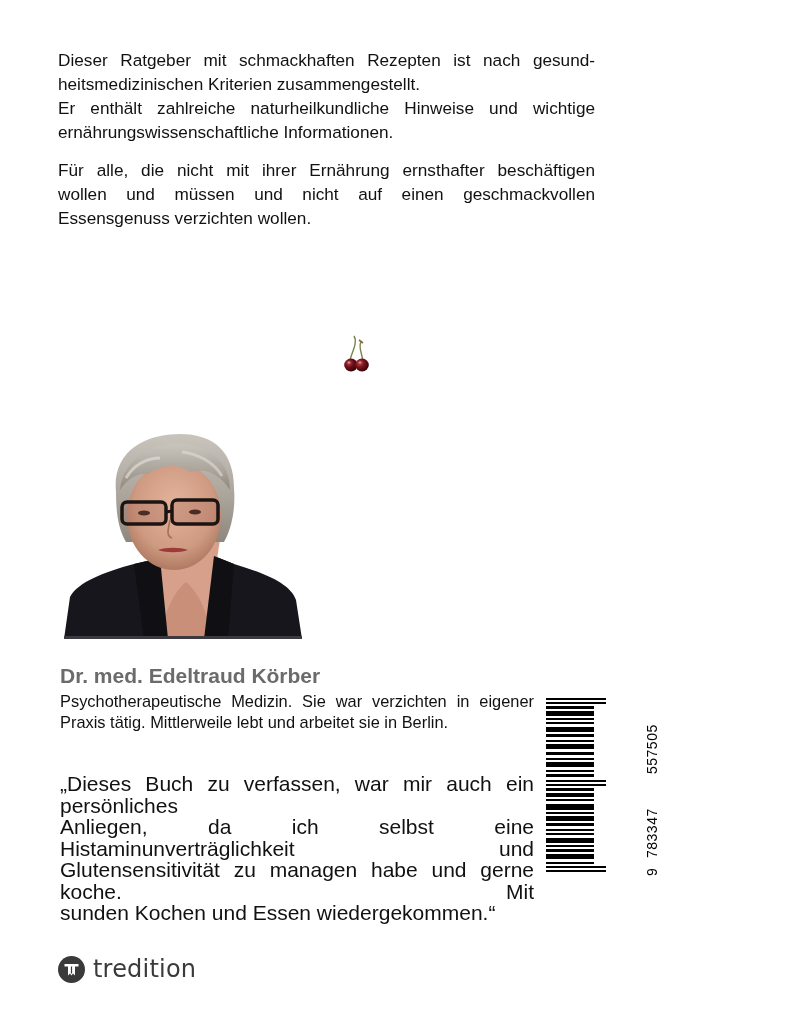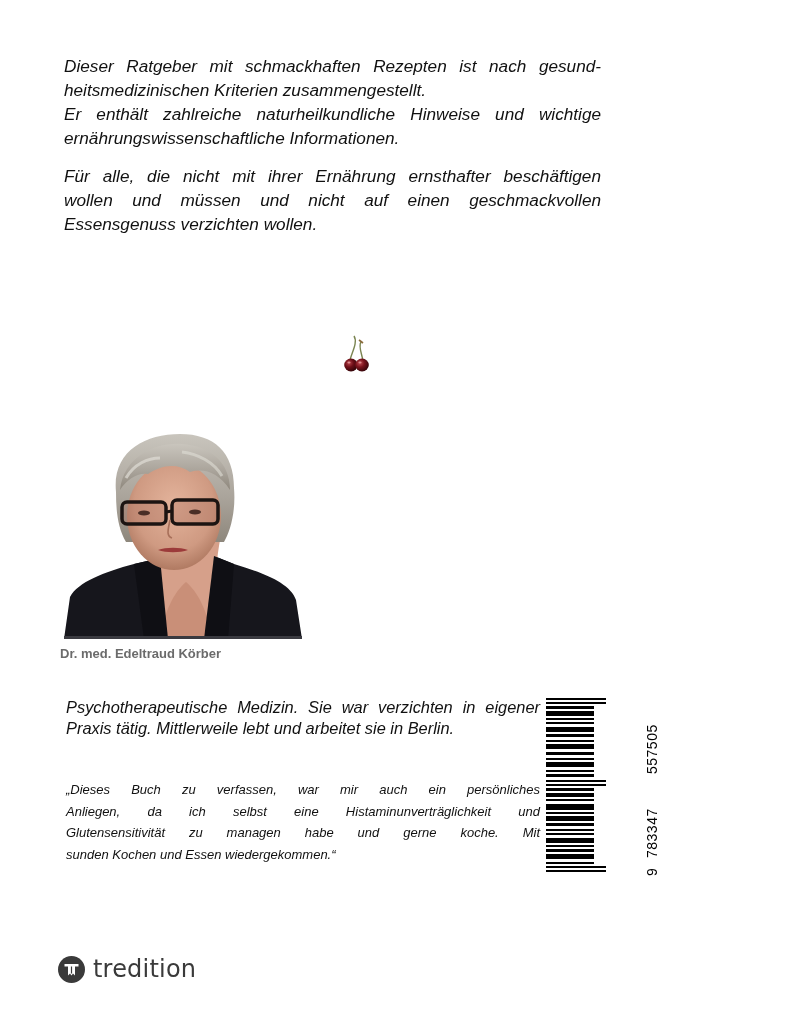--- a/index.html
+++ b/index.html
@@ -14,22 +14,21 @@
       overflow: hidden;
       font-family: "Liberation Sans", "DejaVu Sans", sans-serif;
       color: #111111;
     }
     .para {
       position: absolute;
       left: 58px;
       font-size: 17.2px;
       line-height: 24px;
       text-align: justify;
-      margin: 6px;
-      font-style: italic;
+      margin: 0;
     }
     .para .line {
       display: block;
       white-space: nowrap;
     }
     .para .line.just {
       text-align: justify;
       text-align-last: justify;
       white-space: normal;
     }
@@ -48,40 +47,40 @@
       position: absolute;
       left: 64px;
       top: 432px;
       width: 238px;
       height: 207px;
     }
 
     #author-name {
       position: absolute;
       left: 60px;
-      top: 646px;
-      font-size: 13px;
+      top: 664px;
+      font-size: 21px;
       font-weight: bold;
       color: #6b6b6b;
       white-space: nowrap;
       text-align: center;
     }
 
     #bio {
       top: 691px;
       width: 474px;
       left: 60px;
       font-size: 16.4px;
       line-height: 21px;
     }
     #quote {
       top: 773px;
       width: 474px;
       left: 60px;
-      font-size: 13px;
+      font-size: 21px;
       line-height: 21.5px;
     }
 
     #barcode {
       position: absolute;
       left: 546px;
       top: 698px;
       width: 72px;
       height: 176px;
     }

